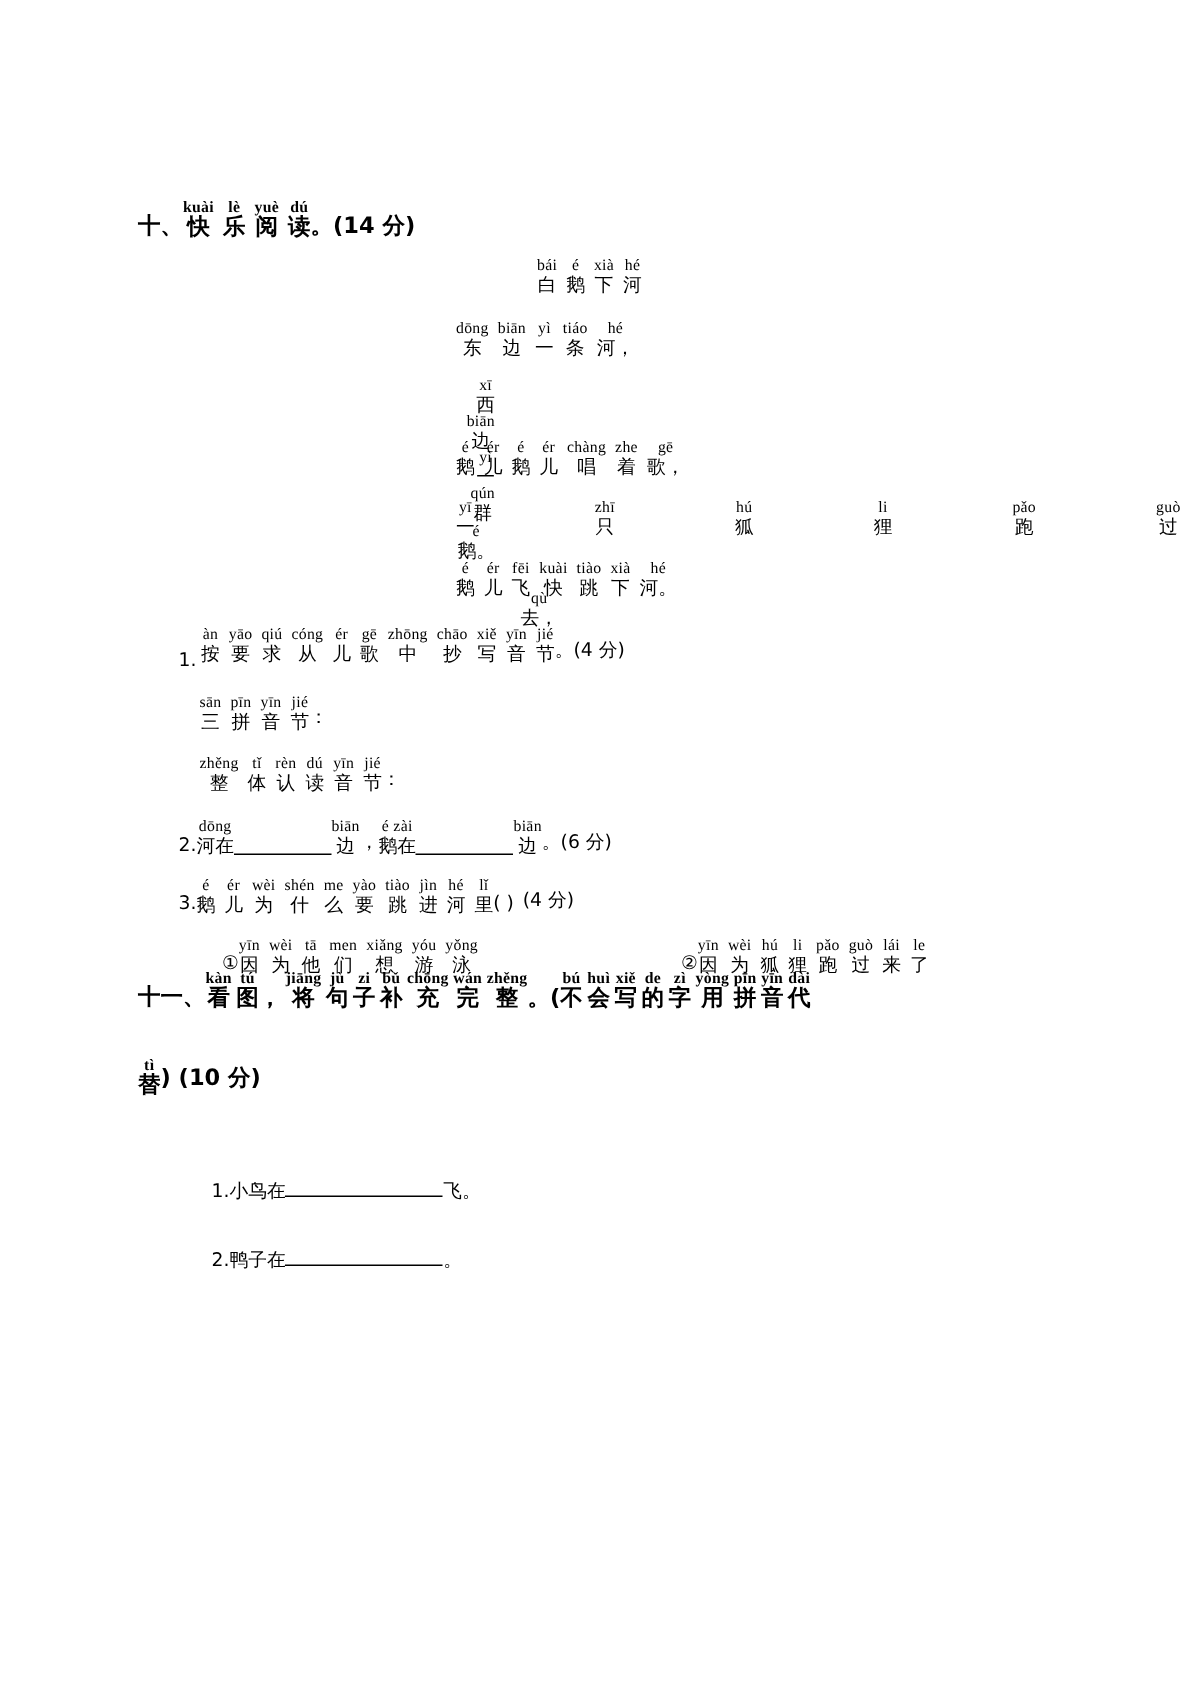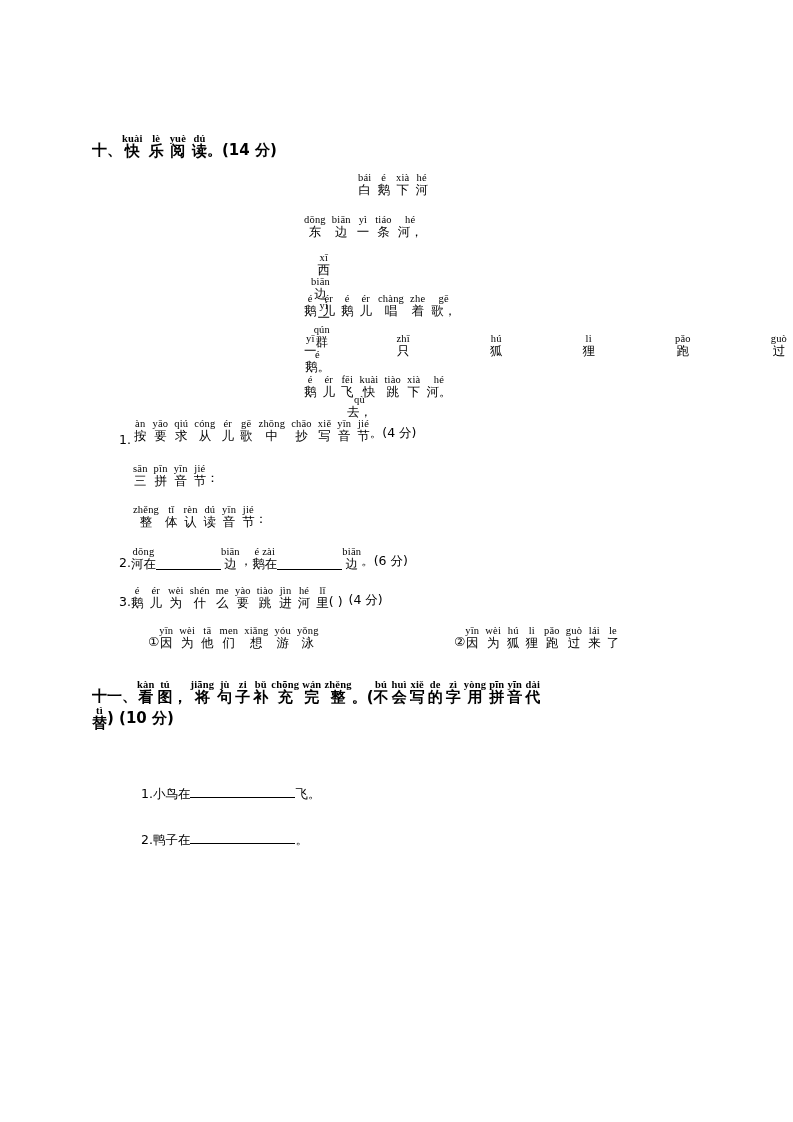--- a/index.html
+++ b/index.html
@@ -566,21 +566,21 @@
       <span class="py">lái</span>
       <span class="hz">来</span>
     </span>
       <span class="gap4"></span>
     <span class="ruby">
       <span class="py">le</span>
       <span class="hz">了</span>
     </span>
   </div>
 
-  <div class="abs sec-head" style="left:92px; top:679px; width:620px;">
+  <div class="abs sec-head" style="left:92px; top:647px; width:620px;">
     <span class="plain-b">十一、</span>
     <span class="ruby big">
       <span class="py">kàn</span>
       <span class="hz">看</span>
     </span>
       <span class="gap2"></span>
     <span class="ruby big">
       <span class="py">tú</span>
       <span class="hz">图</span>
     </span>

